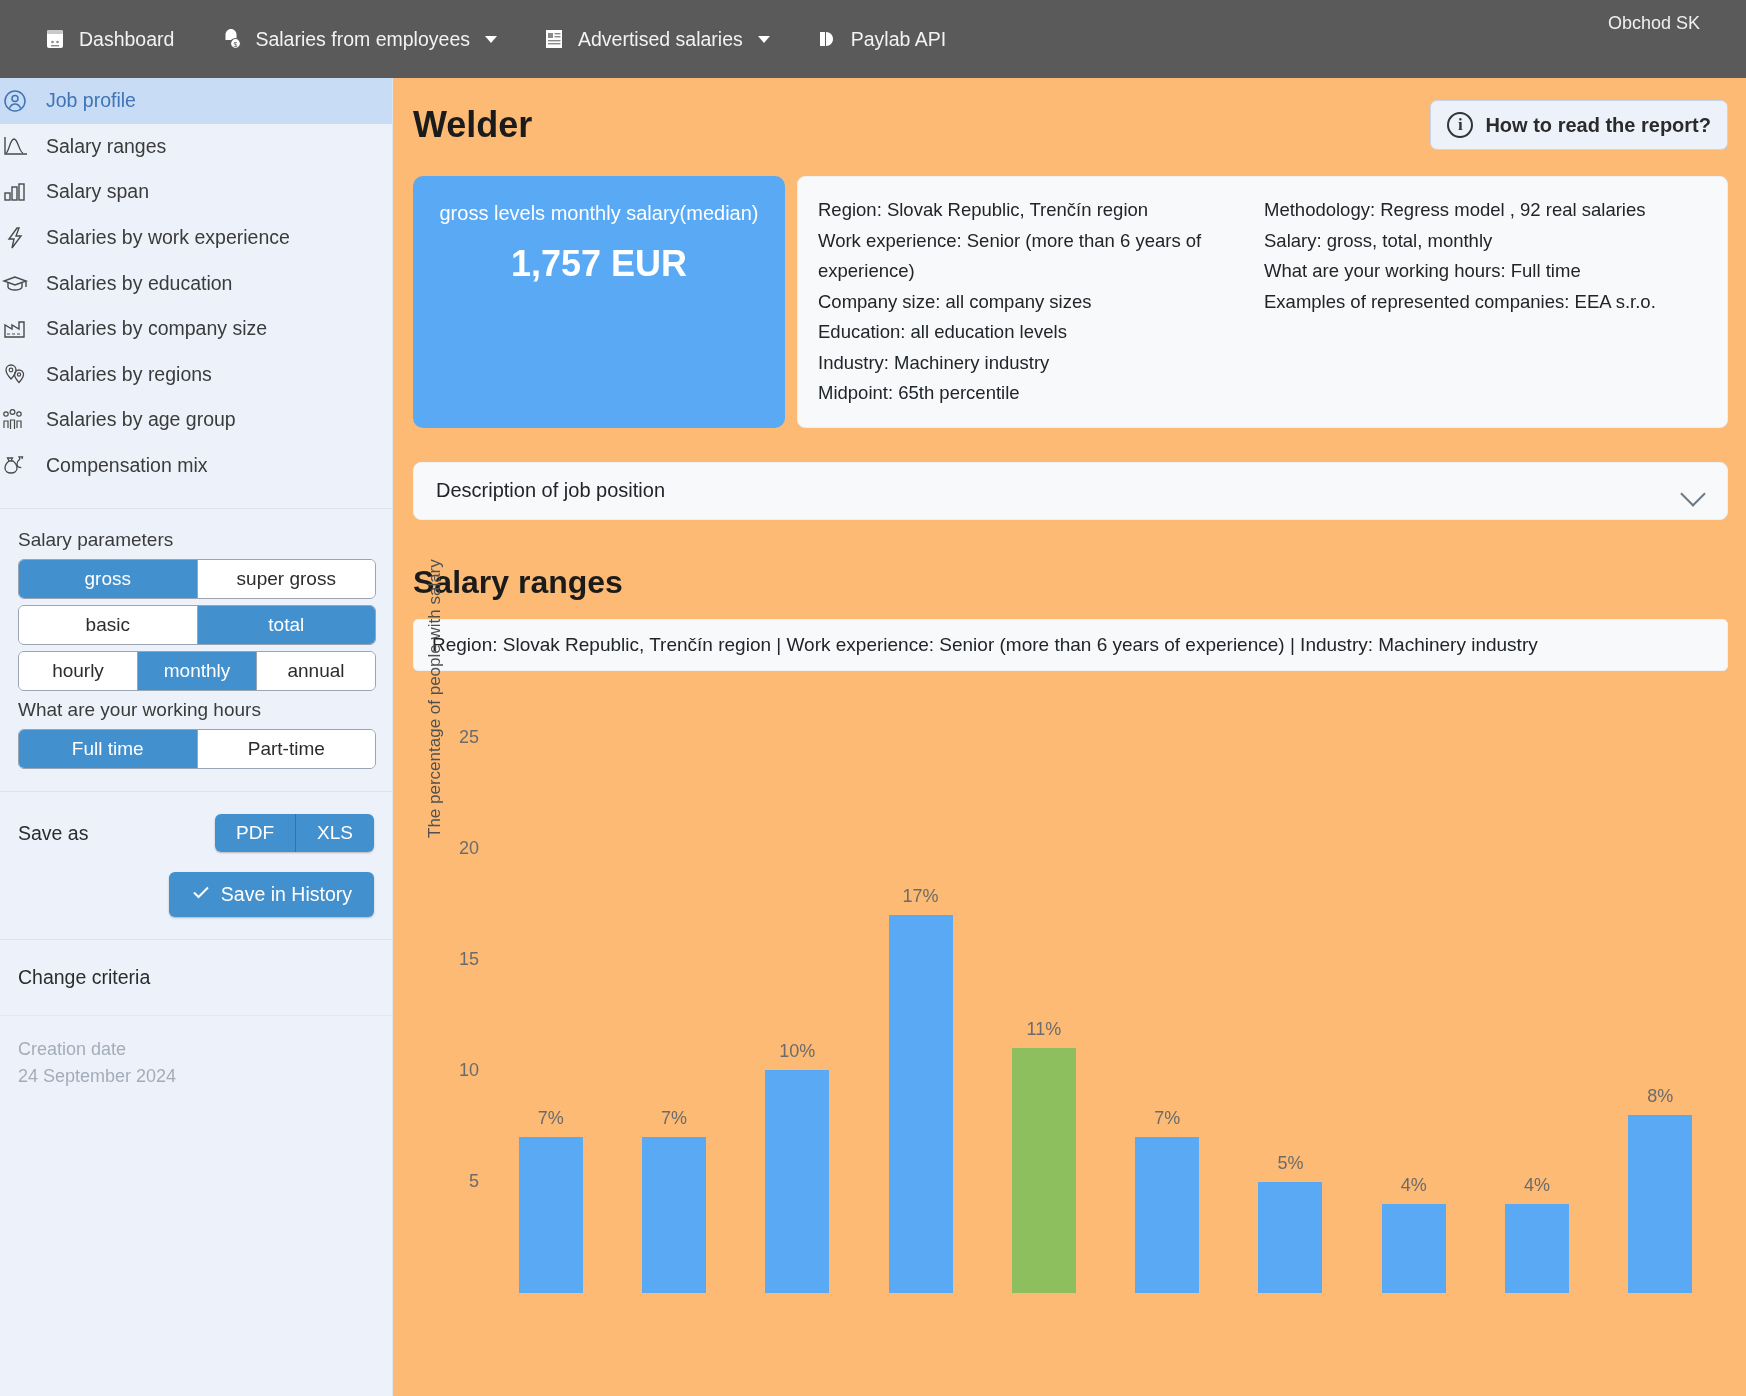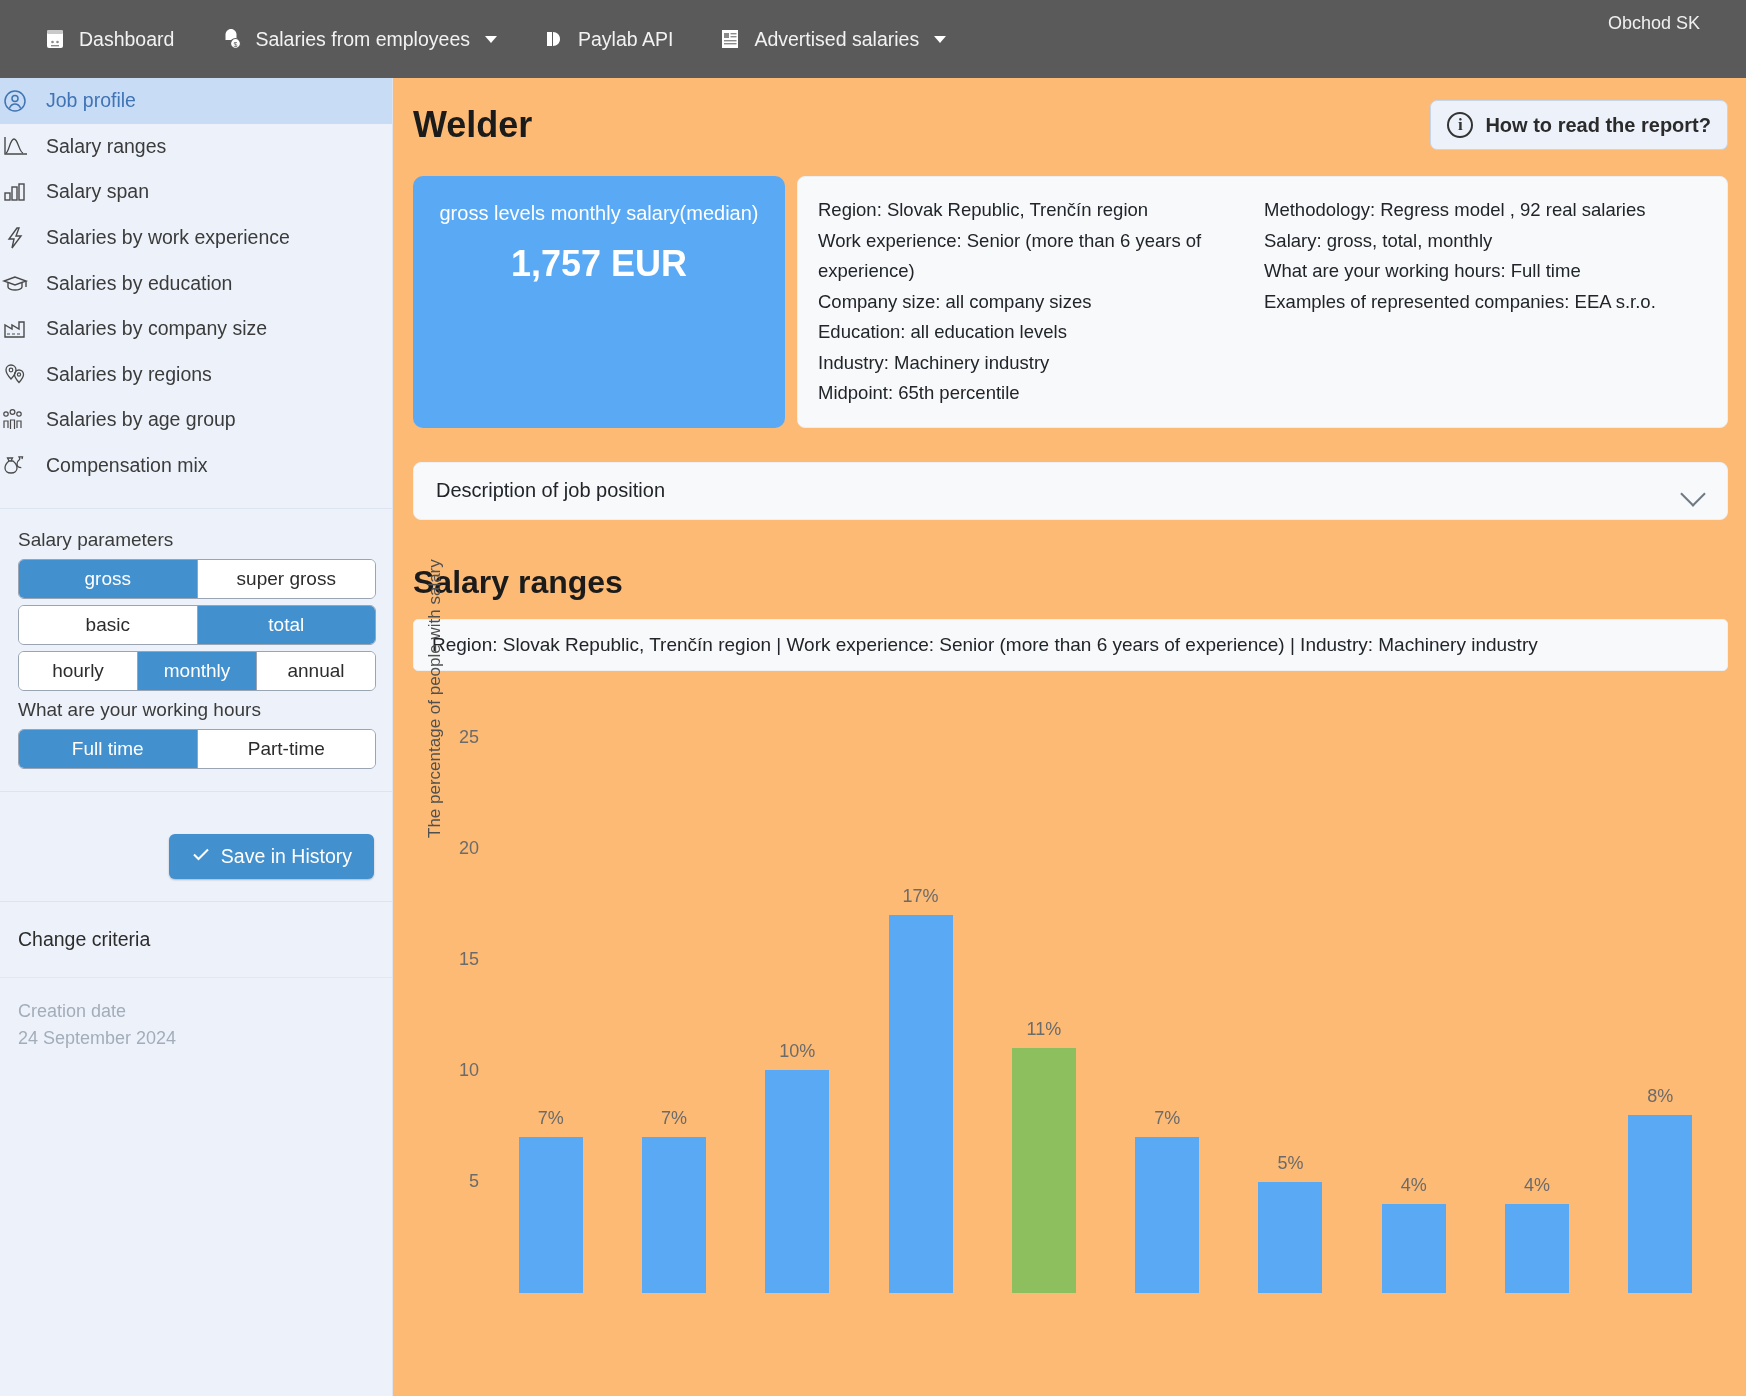--- a/index.html
+++ b/index.html
@@ -352,47 +352,47 @@
   <div class="nav-item">
     <span class="nav-icon">
       <svg width="26" height="26" viewBox="0 0 26 26" fill="none">
         <path d="M13 3c3 0 5.5 2.5 5.5 5.5V14h-11V8.5C7.5 5.5 10 3 13 3z" fill="#fff"></path>
         <circle cx="17.5" cy="17.5" r="5" fill="#fff" stroke="#5a5a5a" stroke-width="1.2"></circle>
         <text x="17.5" y="21" font-size="7" text-anchor="middle" fill="#5a5a5a" font-family="Liberation Sans">$</text>
       </svg>
     </span>
     <span>Salaries from employees</span>
     <span class="caret"></span>
-  </div>
-
-  <div class="nav-item">
-    <span class="nav-icon">
-      <svg width="24" height="24" viewBox="0 0 24 24" fill="none">
-        <path d="M5 5h5v14H5z" fill="#fff"></path>
-        <path d="M11 5c4 0 7 3 7 7s-3 7-7 7z" fill="#fff"></path>
-      </svg>
-    </span>
-    <span>Paylab API</span>
   </div>
 
   <div class="nav-item">
     <span class="nav-icon">
       <svg width="24" height="24" viewBox="0 0 24 24" fill="none">
         <rect x="4" y="3" width="16" height="18" fill="#fff"></rect>
         <rect x="6" y="6" width="5" height="5" fill="#8a8a8a"></rect>
         <rect x="12.5" y="6" width="6" height="1.4" fill="#8a8a8a"></rect>
         <rect x="12.5" y="9" width="6" height="1.4" fill="#8a8a8a"></rect>
         <rect x="6" y="13" width="12.5" height="1.4" fill="#8a8a8a"></rect>
         <rect x="6" y="16" width="12.5" height="1.4" fill="#8a8a8a"></rect>
       </svg>
     </span>
     <span>Advertised salaries</span>
     <span class="caret"></span>
   </div>
 
+  <div class="nav-item">
+    <span class="nav-icon">
+      <svg width="24" height="24" viewBox="0 0 24 24" fill="none">
+        <path d="M5 5h5v14H5z" fill="#fff"></path>
+        <path d="M11 5c4 0 7 3 7 7s-3 7-7 7z" fill="#fff"></path>
+      </svg>
+    </span>
+    <span>Paylab API</span>
+  </div>
+
   <div class="user-block">
     <div class="user-lines">
       <span>Obchod SK</span>
       <span>Alma Career SK</span>
     </div>
     <span class="user-caret"></span>
   </div>
 </div>
 
 <div class="layout">
@@ -525,20 +525,27 @@
 
       <div class="toggle-row">
         <div class="sel">Full time</div>
         <div>Part-time</div>
       </div>
     </div>
 
     <div class="save-sep"></div>
 
     <div class="save-block">
+      <div class="save-row">
+        <span class="save-as-label">Save as</span>
+        <div class="fmt-group">
+          <div class="fmt-btn">PDF</div>
+          <div class="fmt-btn">XLS</div>
+        </div>
+      </div>
       <div class="hist-row">
         <div class="hist-btn">
           <span>
             <svg width="20" height="20" viewBox="0 0 20 20" fill="none">
               <path d="M3 10.5l4.5 4.5L17 5.5" stroke="#ffffff" stroke-width="2" fill="none"></path>
             </svg>
           </span>
           <span>Save in History</span>
         </div>
       </div>

